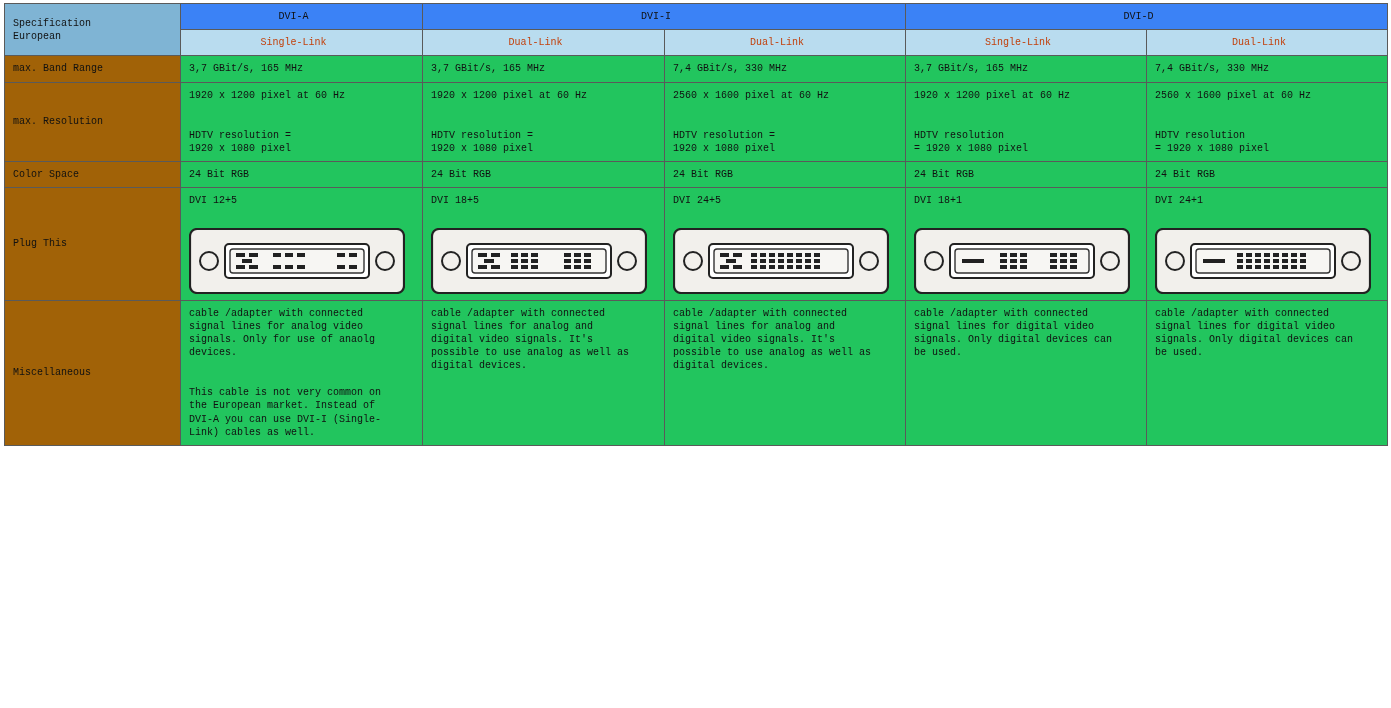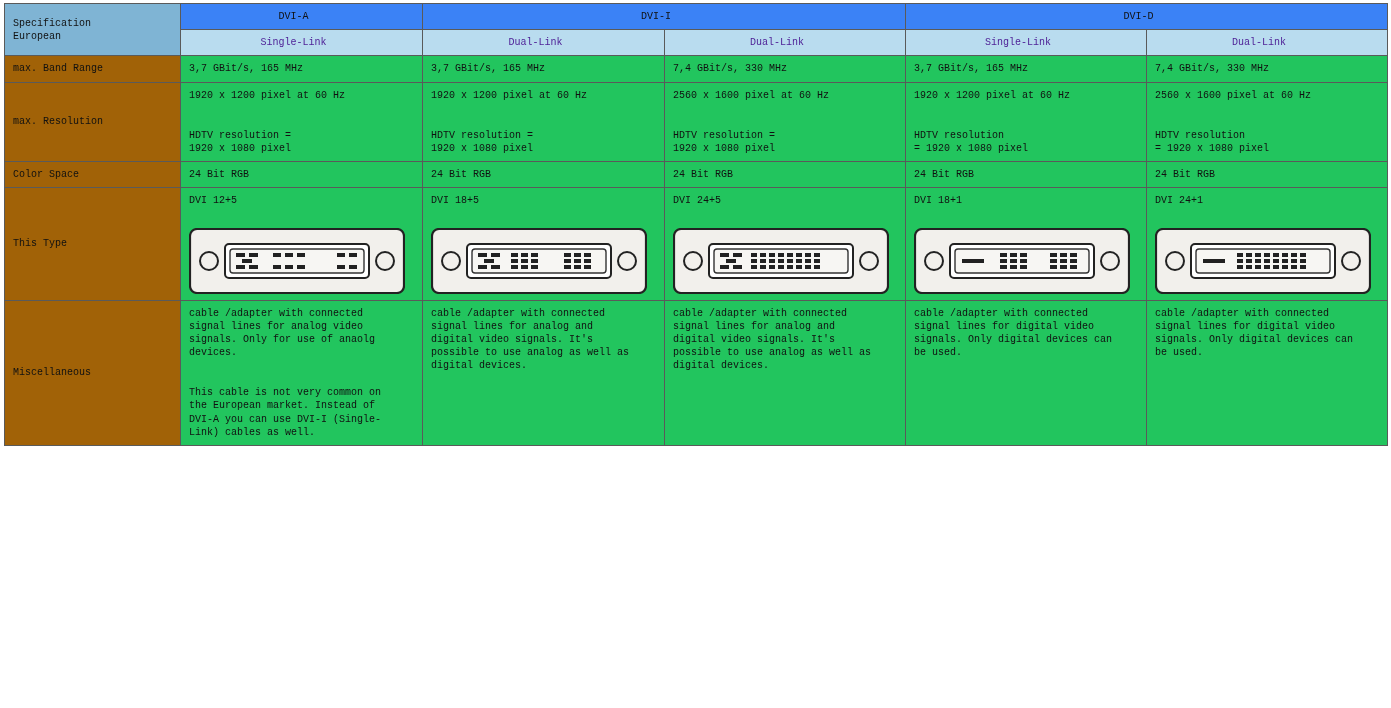--- a/index.html
+++ b/index.html
@@ -57,21 +57,21 @@
     text-align: center !important;
     vertical-align: middle !important;
     font-size: 15px;
     color: #111;
   }
   .subhead {
     background: #b9dcef;
     text-align: center !important;
     vertical-align: middle !important;
     font-size: 14.5px;
-    color: #4c1d95;
+    color: #c2410c;
   }
   
   .cell {
     background: #22c55e;
     color: #111;
   }
   .p {
     margin: 0 0 0 0;
   }
   .p + .p {
@@ -191,21 +191,21 @@
           </td>
         <td class="cell">
             <p class="p">24 Bit RGB</p>
           </td>
         <td class="cell">
             <p class="p">24 Bit RGB</p>
           </td>
       </tr>
 
       <tr>
-        <td class="rowhead">This Type</td>
+        <td class="rowhead">Plug This</td>
 
         <td class="cell">
           <p class="p plug-label">DVI 12+5</p>
           <span class="plug-wrap">
             <svg class="plug" width="216" height="66" viewBox="0 0 216 66" xmlns="http://www.w3.org/2000/svg">
               <rect x="1" y="1" width="214" height="64" rx="7" fill="#f2f0ec" stroke="#222" stroke-width="2.2"></rect>
               <circle cx="20" cy="33" r="9" fill="#f2f0ec" stroke="#222" stroke-width="2"></circle>
               <circle cx="196" cy="33" r="9" fill="#f2f0ec" stroke="#222" stroke-width="2"></circle>
               <rect x="36" y="16" width="144" height="34" rx="4" fill="#ffffff" stroke="#222" stroke-width="2"></rect>
               <rect x="41" y="21" width="134" height="24" rx="3" fill="#f7f6f3" stroke="#333" stroke-width="1.4"></rect>

